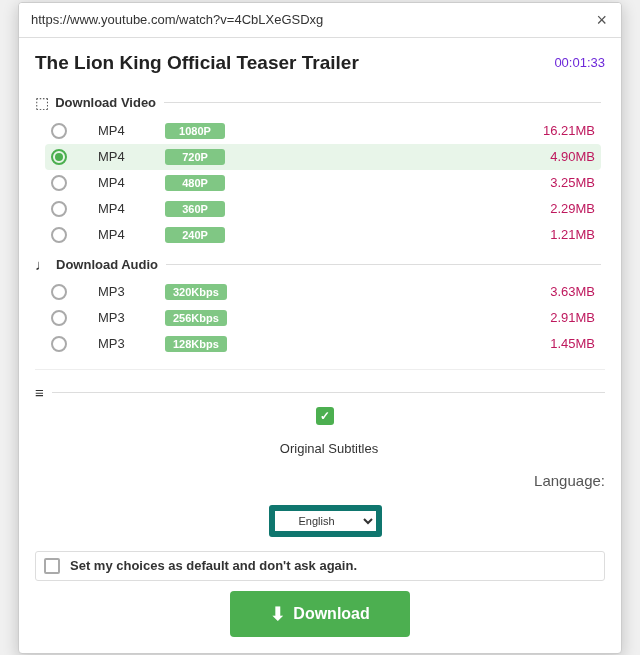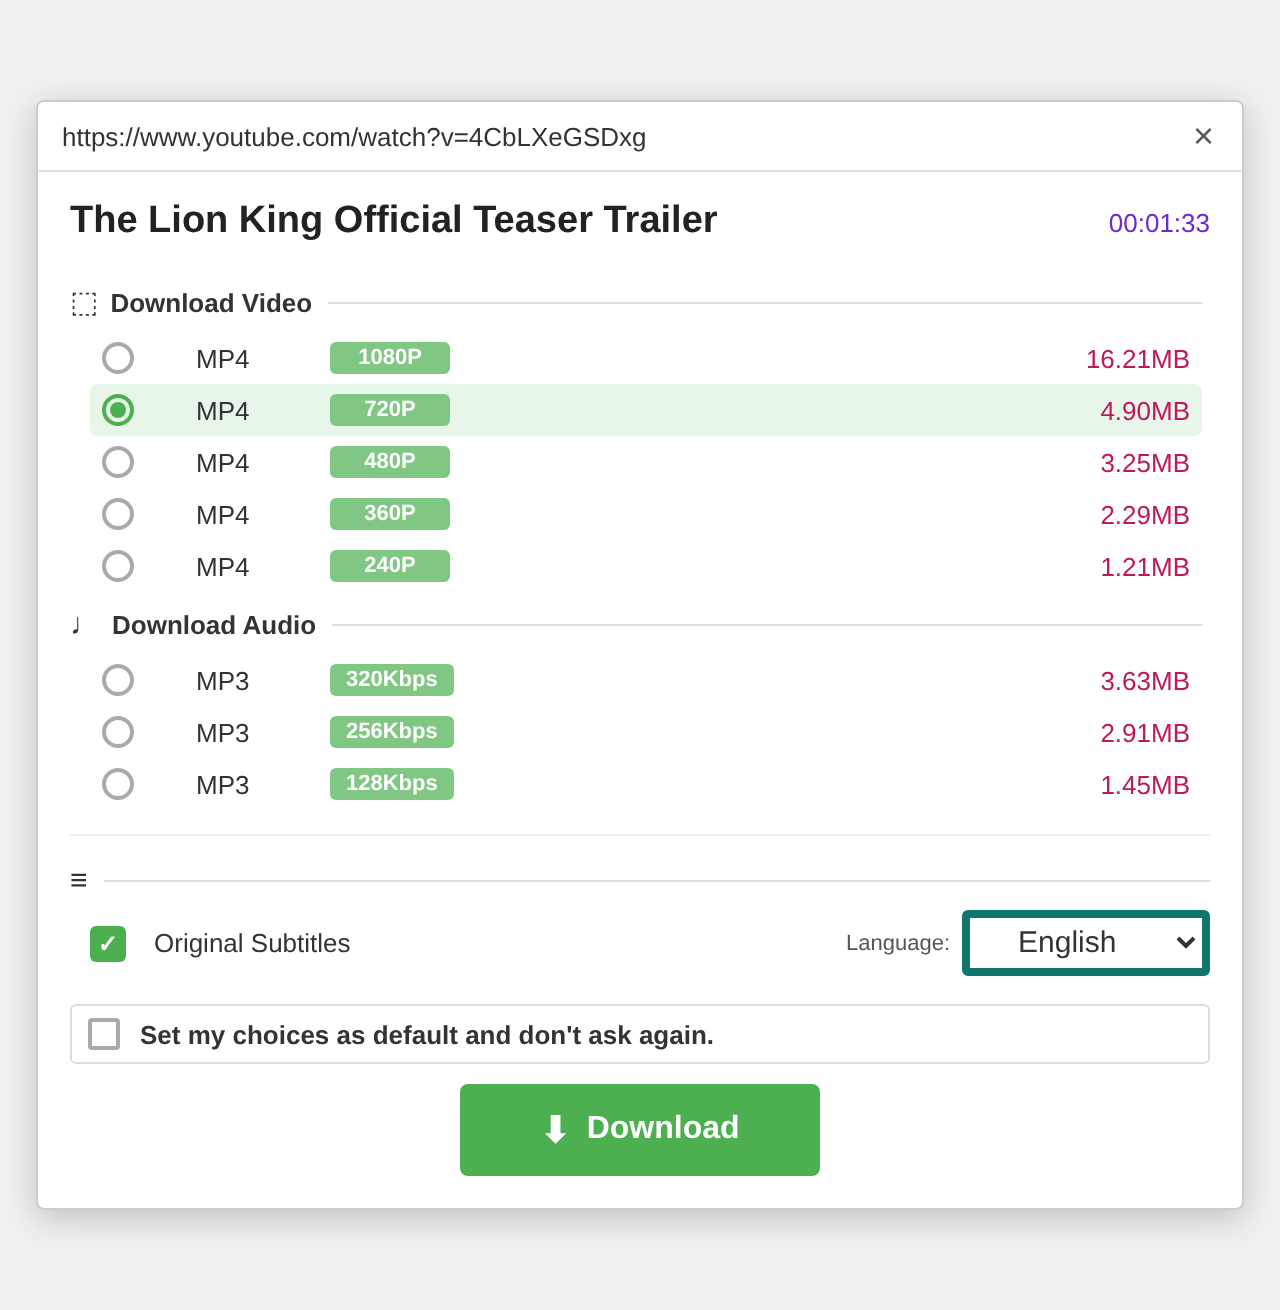--- a/index.html
+++ b/index.html
@@ -163,21 +163,22 @@
       margin-top: 8px;
       border-top: 1px solid #eee;
       padding-top: 8px;
     }
     .subtitle-row {
       display: flex;
       align-items: center;
       margin-left: 10px;
       margin-top: 6px;
       flex-wrap: wrap;
-      gap: 6px;
+      gap: 16px;
+      flex-direction: column;
     }
     .checkbox-green {
       width: 18px;
       height: 18px;
       background: #4caf50;
       border-radius: 3px;
       display: flex;
       align-items: center;
       justify-content: center;
       flex-shrink: 0;
@@ -188,28 +189,28 @@
       font-size: 12px;
       font-weight: bold;
     }
     .subtitle-label {
       font-size: 13px;
       color: #333;
       margin-left: 8px;
       flex: 1;
     }
     .language-label {
-      font-size: 11px;
+      font-size: 15px;
       color: #555;
       margin-left: auto;
     }
     .language-select {
-      font-size: 15px;
+      font-size: 11px;
       padding: 3px 20px;
-      border: 4px solid #0f766e;
+      border: 6px solid #0f766e;
       border-radius: 3px;
       color: #333;
       background: #fff;
       cursor: pointer;
     }
     
     .default-row {
       display: flex;
       align-items: center;
       margin-top: 14px;

